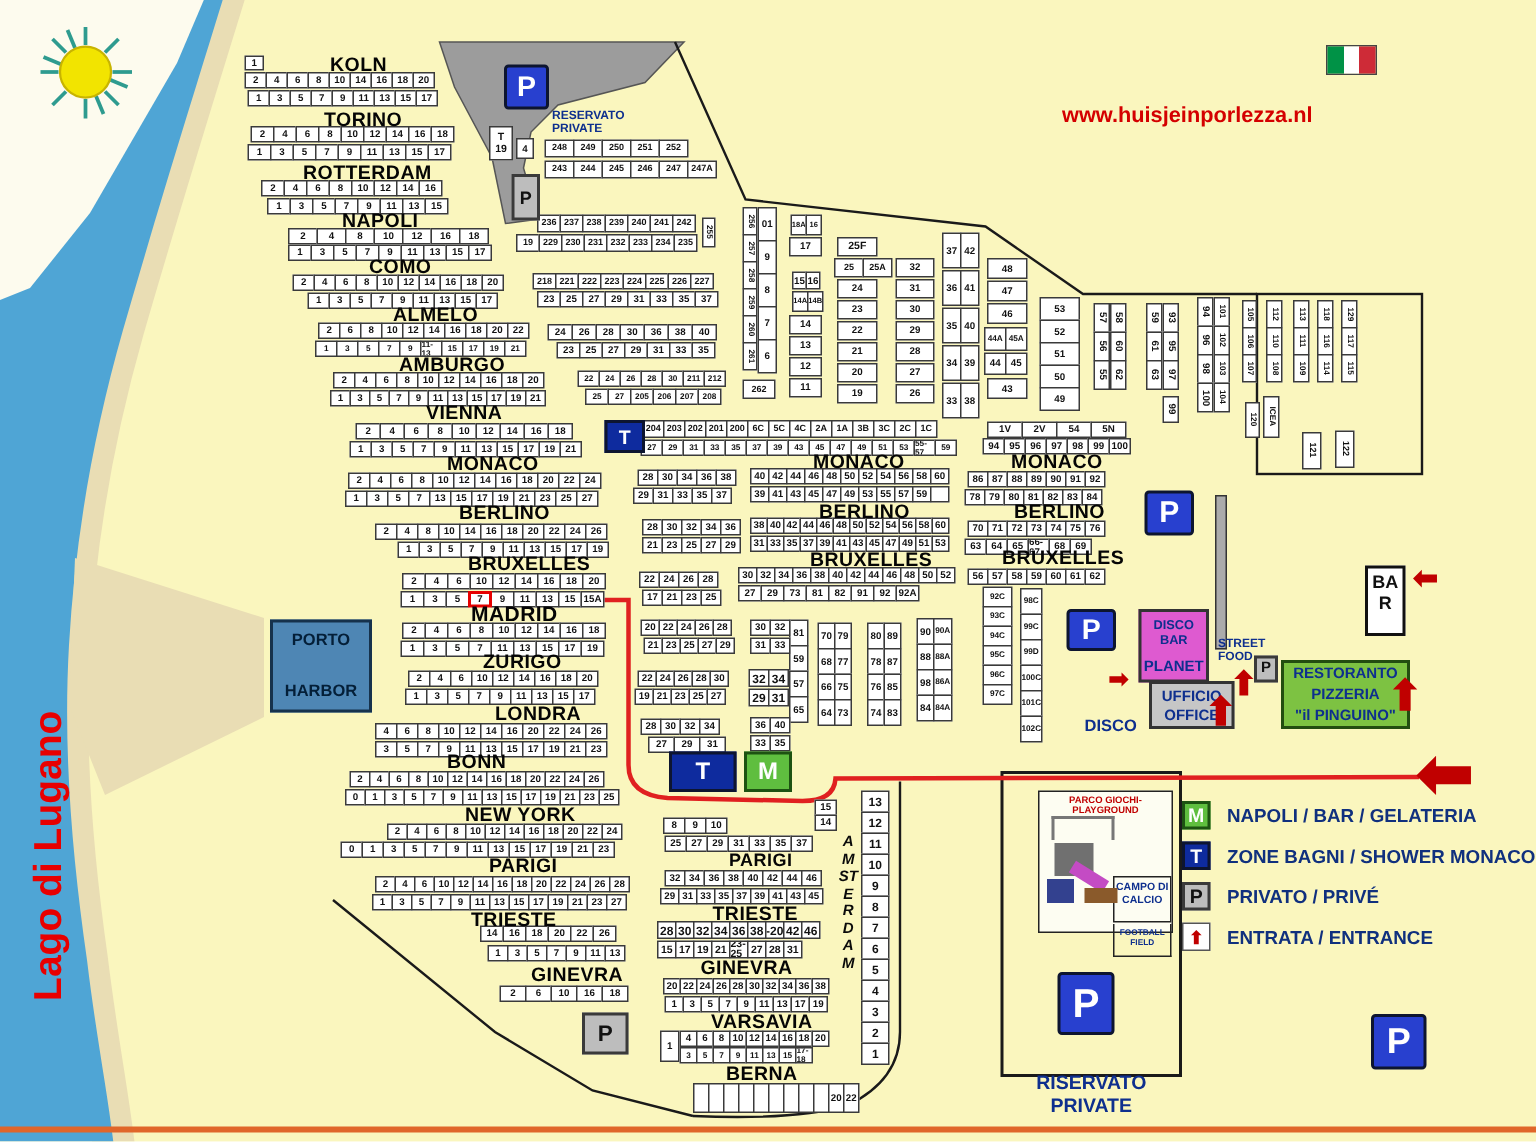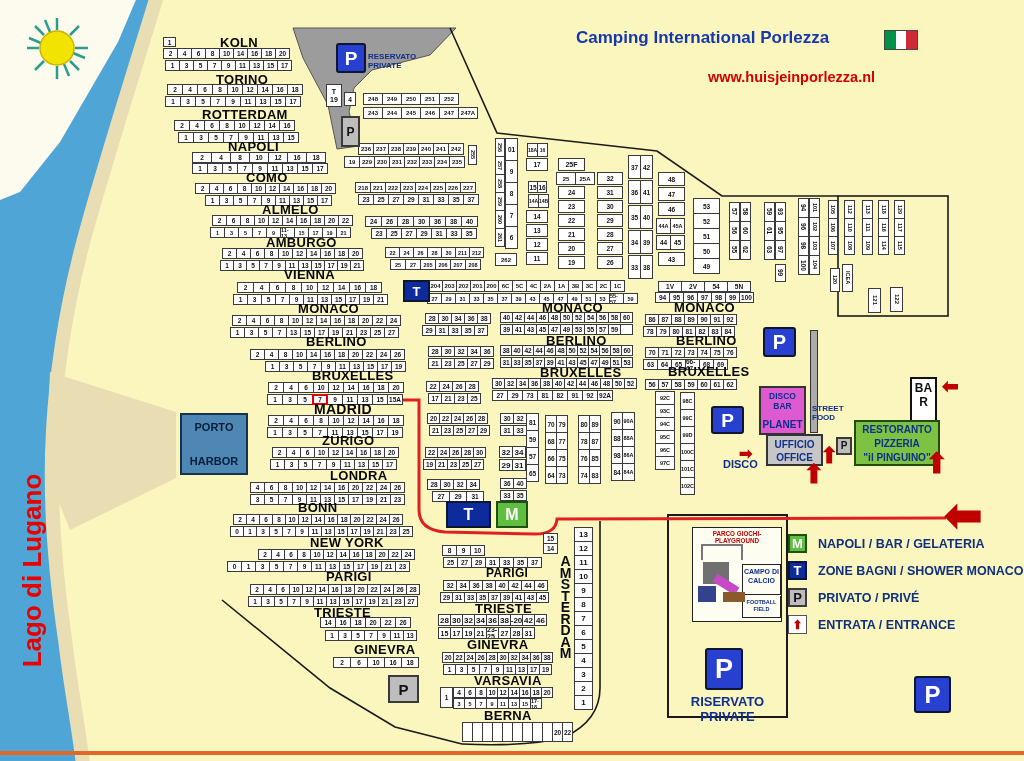--- a/index.html
+++ b/index.html
@@ -17,21 +17,21 @@
   .pcell.rot{writing-mode:vertical-rl;}
   .ic{position:absolute;display:flex;align-items:center;justify-content:center;font-weight:bold;
       box-sizing:border-box;z-index:8;line-height:1;}
   .p-blue{background:#2840CF;color:#fff;border:2px solid #0d1530;border-radius:3px;}
   .p-gray{background:#BDBDBD;color:#111;border:2px solid #3a3a3a;}
   .t-navy{background:#0E2B9E;color:#fff;border:2px solid #0d1530;}
   .m-green{background:#5FBE3F;color:#fff;border:2px solid #1d5212;}
   .t19{background:#fff;color:#111;border:1px solid #3a3a3a;flex-direction:column;font-size:7px;line-height:8px;}
   .arw{position:absolute;color:#C00000;font-weight:bold;z-index:9;line-height:1;}
   .fac{position:absolute;box-sizing:border-box;z-index:4;text-align:center;font-weight:bold;}
-  .navy{color:#0E2F8E;}
+  .navy{color:#0E2F8E;margin-top:20px;}
   .vtext{word-break:break-all;text-align:center;}
   #legend{position:absolute;left:788px;top:530px;z-index:9;}
   .lgitem{display:flex;align-items:center;height:27px;}
   .lgbox{width:19px;height:19px;display:flex;align-items:center;justify-content:center;
          font-weight:bold;font-size:13px;box-sizing:border-box;margin-right:11px;}
   .lglabel{font-weight:bold;font-size:12.5px;color:#10307E;white-space:nowrap;}
   .shape{position:absolute;z-index:6;}
 </style>
 </head>
 <body>
@@ -65,21 +65,20 @@
       <path d="M450,28 L497,133 L657,151 L722,196 L838,196"></path>
       <rect x="838" y="196" width="110" height="120"></rect>
       <path d="M222,600 L330,688 L395,727 L462,744"></path>
       <path d="M600,521 L600,688 Q600,720 565,737 Q530,747 462,744"></path>
       <rect x="668" y="515" width="119" height="202" stroke-width="2"></rect>
     </g>
     <path d="M334,400 L419,400 L419,510 Q419,530 445,532 L535,534 Q556,534 557,519 L946,518" fill="none" stroke="#E02020" stroke-width="3"></path>
     <rect x="0" y="751" width="1024" height="4" fill="#E0662A"></rect>
   </svg>
 
-  <div class="fac" style="left:576px;top:28px;width:300px;font-size:17px;color:#1638AC;text-align:left;white-space:nowrap;">Camping International Porlezza</div>
   <div class="fac" style="left:884px;top:30px;width:34px;height:20px;border:1px solid #444;display:flex;z-index:9;">
     <div style="flex:1;background:#009246;"></div>
       <div style="flex:1;background:#fff;"></div>
       <div style="flex:1;background:#CE2B37;"></div>
   </div>
   <div class="fac" style="left:708px;top:69px;width:220px;font-size:14.5px;color:#D40000;text-align:left;white-space:nowrap;">www.huisjeinporlezza.nl</div>
 
   <div class="fac" style="left:-88px;top:555px;width:240px;font-size:26px;color:#E80000;transform:rotate(-90deg);z-index:9;">Lago di Lugano</div>
 
   <div class="fac navy" style="left:368px;top:52px;font-size:8px;text-align:left;z-index:9;">
@@ -135,21 +134,21 @@
       <div>FOOTBALL</div>
       <div>FIELD</div>
     </div>
   </div>
 
   <div class="fac navy" style="left:668px;top:694px;width:119px;font-size:13px;line-height:15px;z-index:6;">
     <div>RISERVATO</div>
     <div>PRIVATE</div>
   </div>
 
-  <div class="fac vtext" style="left:559px;top:556px;width:13px;font-size:14px;line-height:11.5px;color:#0a0a0a;z-index:6;">AMSTERDAM</div>
+  <div class="fac vtext" style="left:559px;top:556px;width:13px;font-size:10px;line-height:11.5px;color:#0a0a0a;z-index:6;font-style:italic;">AMSTERDAM</div>
 
   <div id="legend">
       <div class="lgitem">
         <div class="lgbox" style="background: rgb(95, 190, 63); color: rgb(255, 255, 255); border: 2px solid rgb(29, 82, 18);">M</div>
         <div class="lglabel">NAPOLI / BAR / GELATERIA</div>
       </div>
       <div class="lgitem">
         <div class="lgbox" style="background: rgb(14, 43, 158); color: rgb(255, 255, 255); border: 2px solid rgb(13, 21, 48);">T</div>
         <div class="lglabel">ZONE BAGNI / SHOWER MONACO</div>
       </div>

